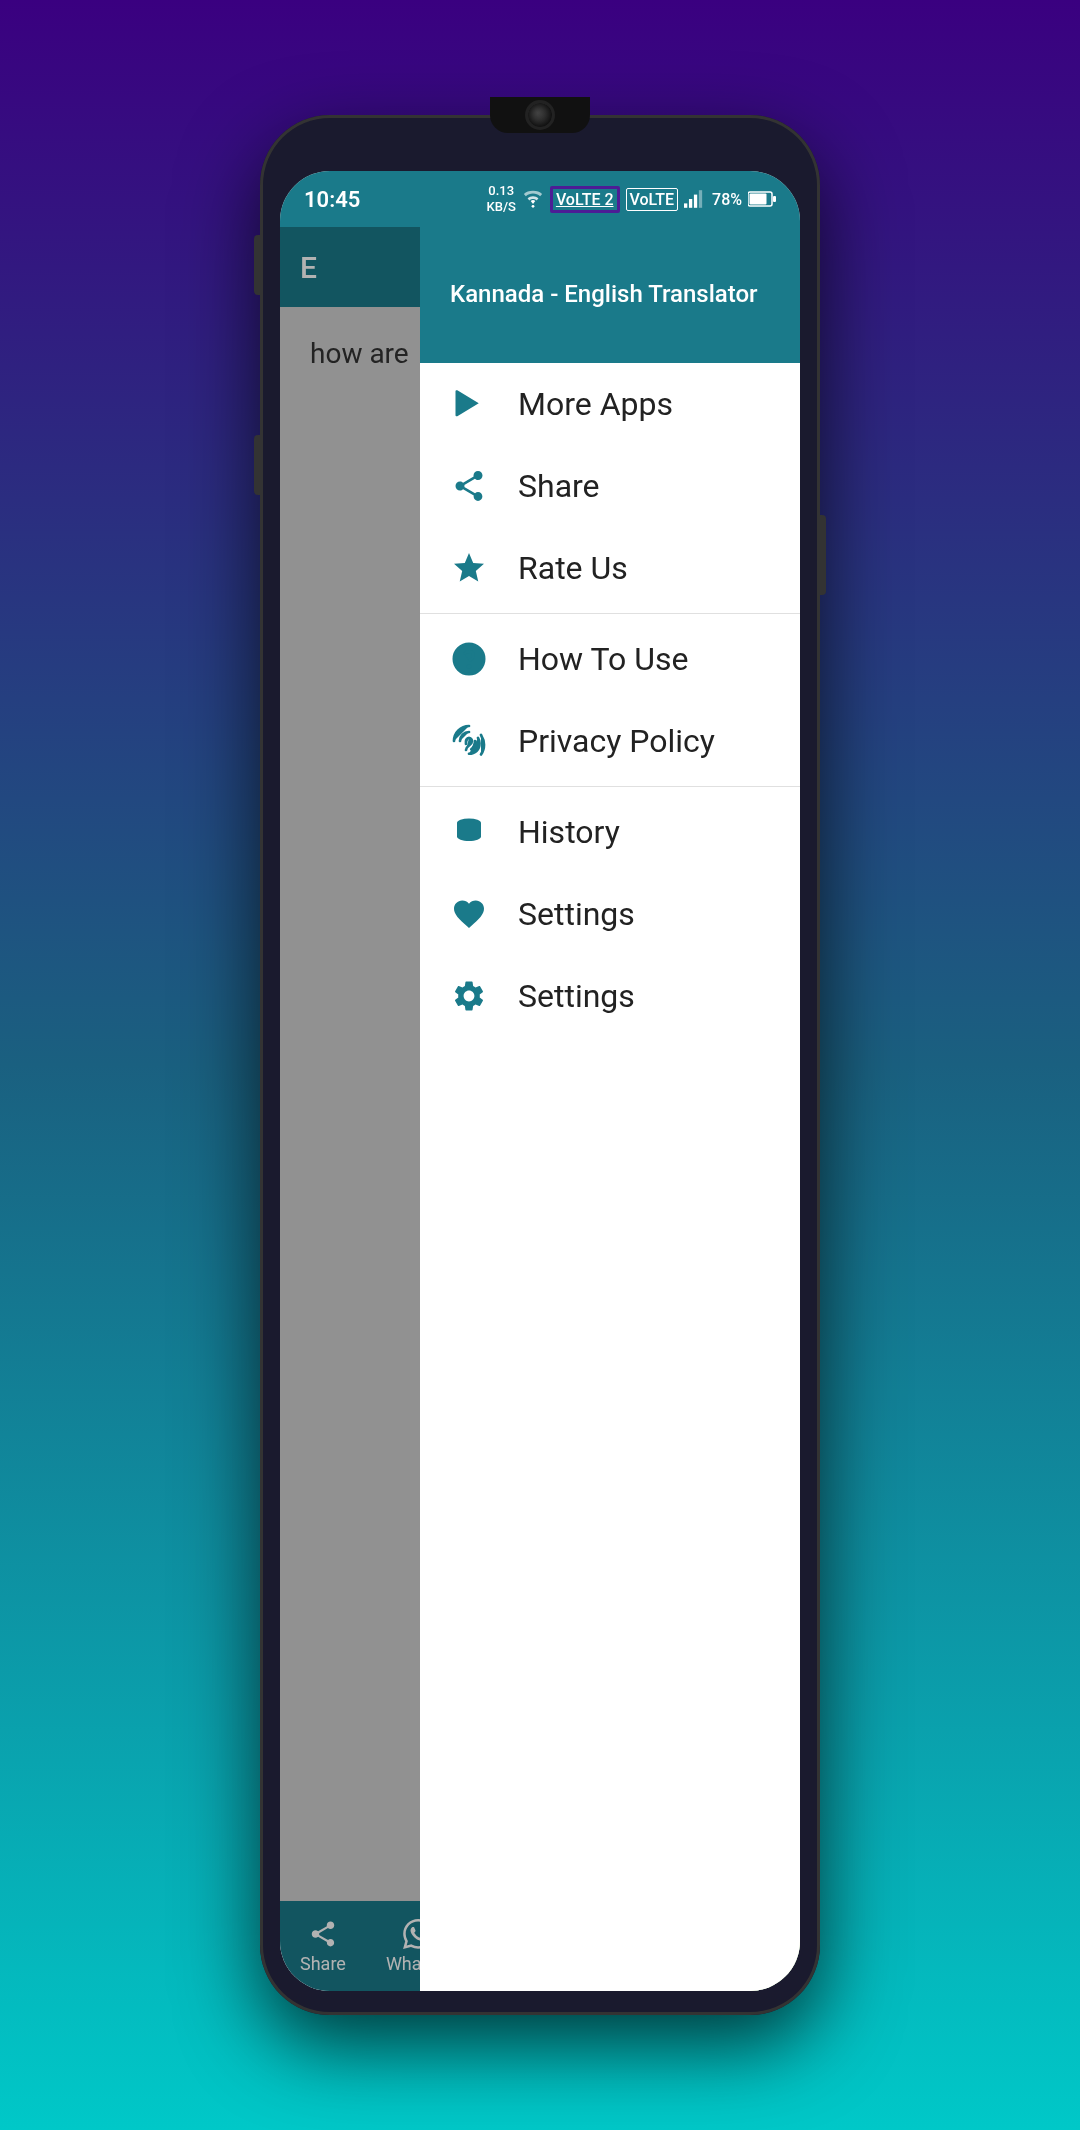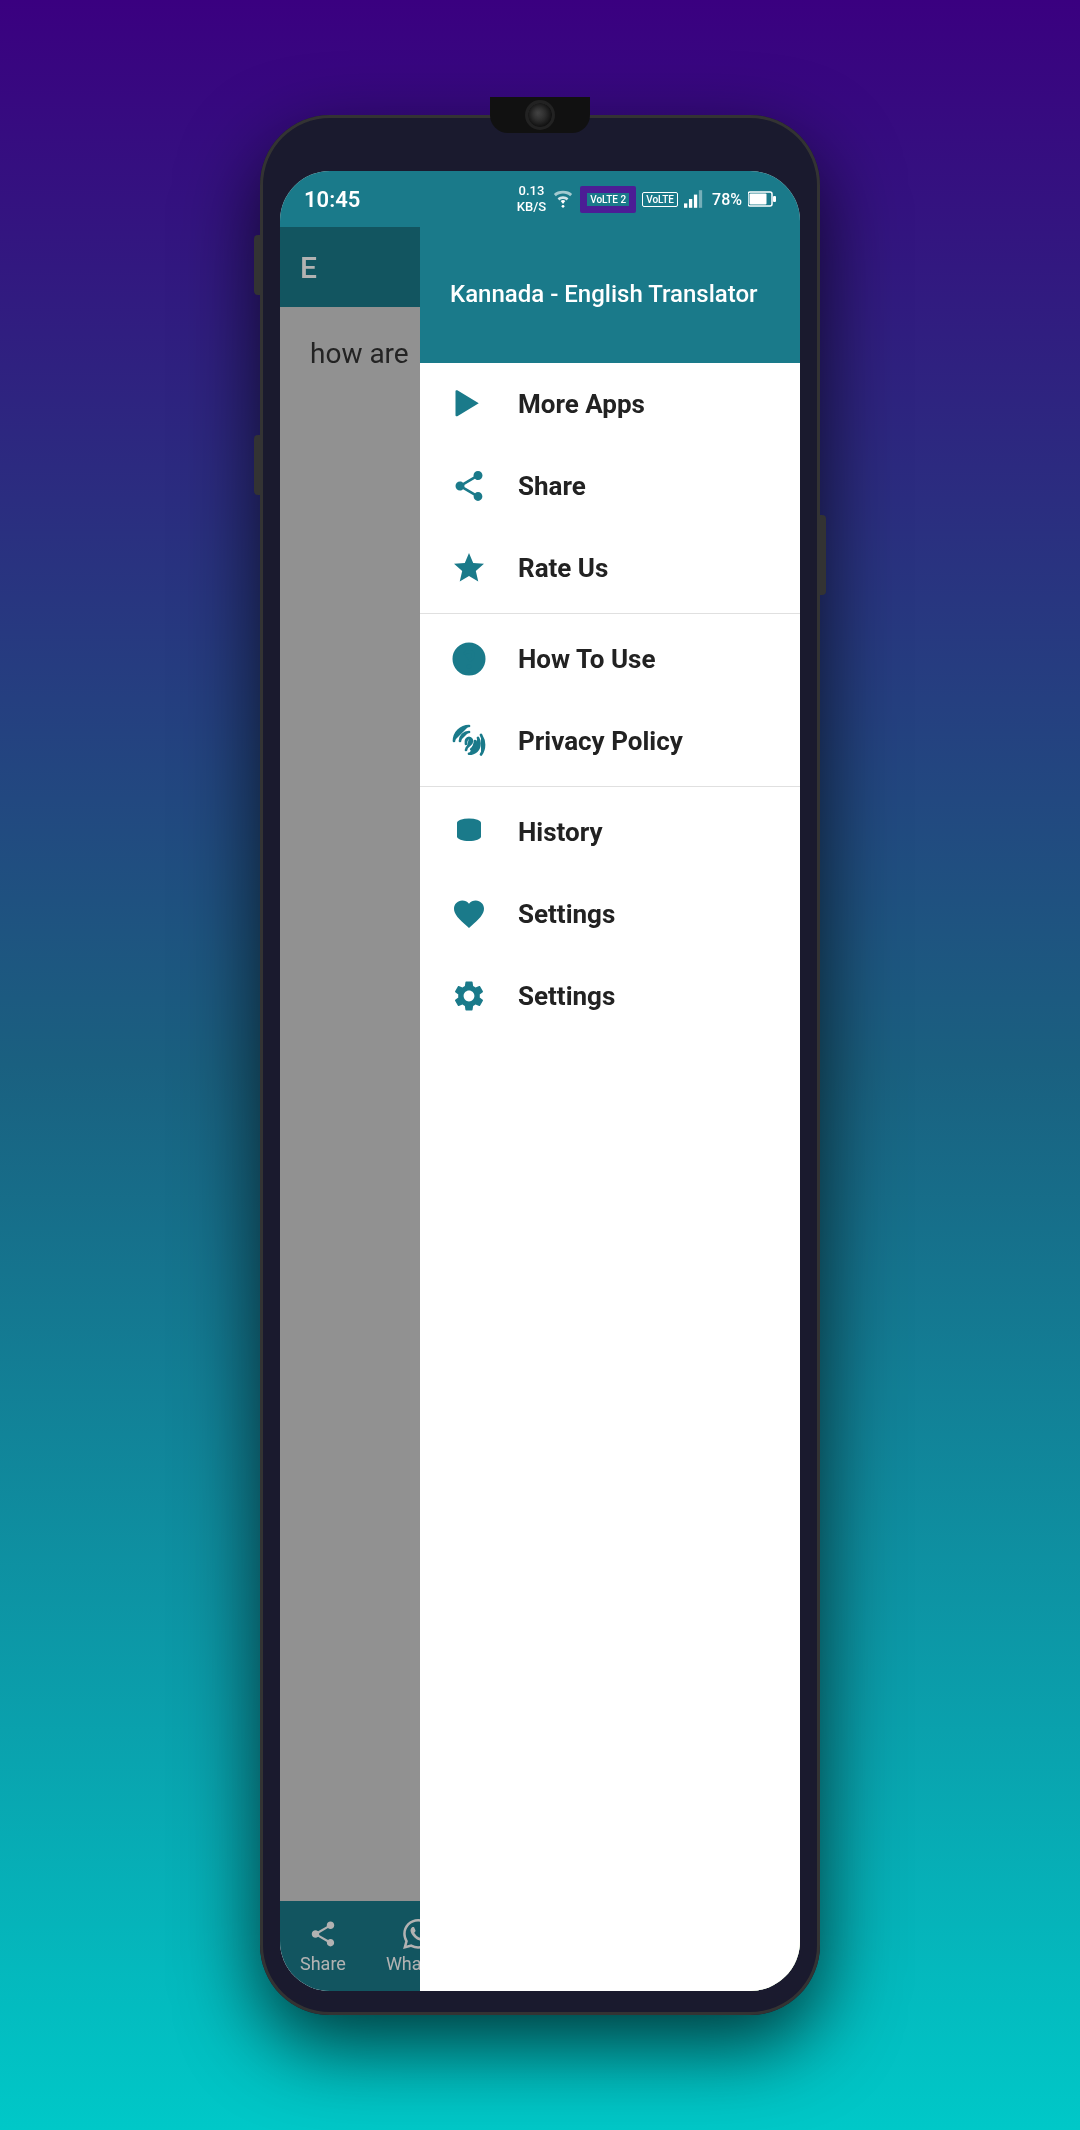--- a/index.html
+++ b/index.html
@@ -193,23 +193,23 @@
       align-items: center;
       justify-content: center;
       flex-shrink: 0;
     }
     .menu-icon svg {
       width: 36px;
       height: 36px;
       fill: #1a7a8a;
     }
     .menu-label {
-      font-size: 26px;
+      font-size: 32px;
       color: #222;
-      font-weight: 700;
+      font-weight: 400;
     }
     .side-button {
       position: absolute;
       right: -6px;
       width: 6px;
       height: 80px;
       background: #333;
       border-radius: 0 4px 4px 0;
     }
     .side-button-left {
@@ -247,22 +247,22 @@
       <span class="status-time">10:45</span>
       <div class="status-icons">
         <span class="status-data" style="font-size:13px; line-height:1.2;">0.13<br>KB/S</span>
 
         <svg width="22" height="18" viewBox="0 0 24 18" fill="white">
           <path d="M12 14.5l2.5-3.3C13.8 10.5 12.9 10 12 10s-1.8.5-2.5 1.2L12 14.5z"></path>
           <path d="M12 9c1.6 0 3 .6 4.1 1.6l1.8-2.4C16.3 7 14.3 6 12 6S7.7 7 6.1 8.2l1.8 2.4C9 9.6 10.4 9 12 9z" opacity="0.8"></path>
           <path d="M12 3c3 0 5.7 1.1 7.8 2.9L22 3.5C19.4 1.3 16.4 0 12 0S4.6 1.3 2 3.5l2.2 2.4C6.3 4.1 9 3 12 3z" opacity="0.6"></path>
           <circle cx="12" cy="17" r="1.5"></circle>
         </svg>
-        <span style="font-size:10px; border:7px solid #4c1d95; padding:1px 3px; border-radius:2px;">VoLTE 2</span>
-        <span style="font-size:10px; border:1px solid white; padding:1px 3px; border-radius:2px;">VoLTE</span>
+        <span style="font-size:16px; border:3px solid #4c1d95; padding:1px 3px; border-radius:2px;text-decoration:underline;">VoLTE 2</span>
+        <span style="font-size:16px; border:1px solid white; padding:1px 3px; border-radius:2px;">VoLTE</span>
 
         <svg width="22" height="18" viewBox="0 0 20 16" fill="white">
           <rect x="0" y="12" width="3" height="4"></rect>
           <rect x="4.5" y="8" width="3" height="8"></rect>
           <rect x="9" y="4" width="3" height="12"></rect>
           <rect x="13.5" y="0" width="3" height="16" opacity="0.4"></rect>
         </svg>
 
         <span>78%</span>
         <svg width="28" height="16" viewBox="0 0 28 16" fill="white">

